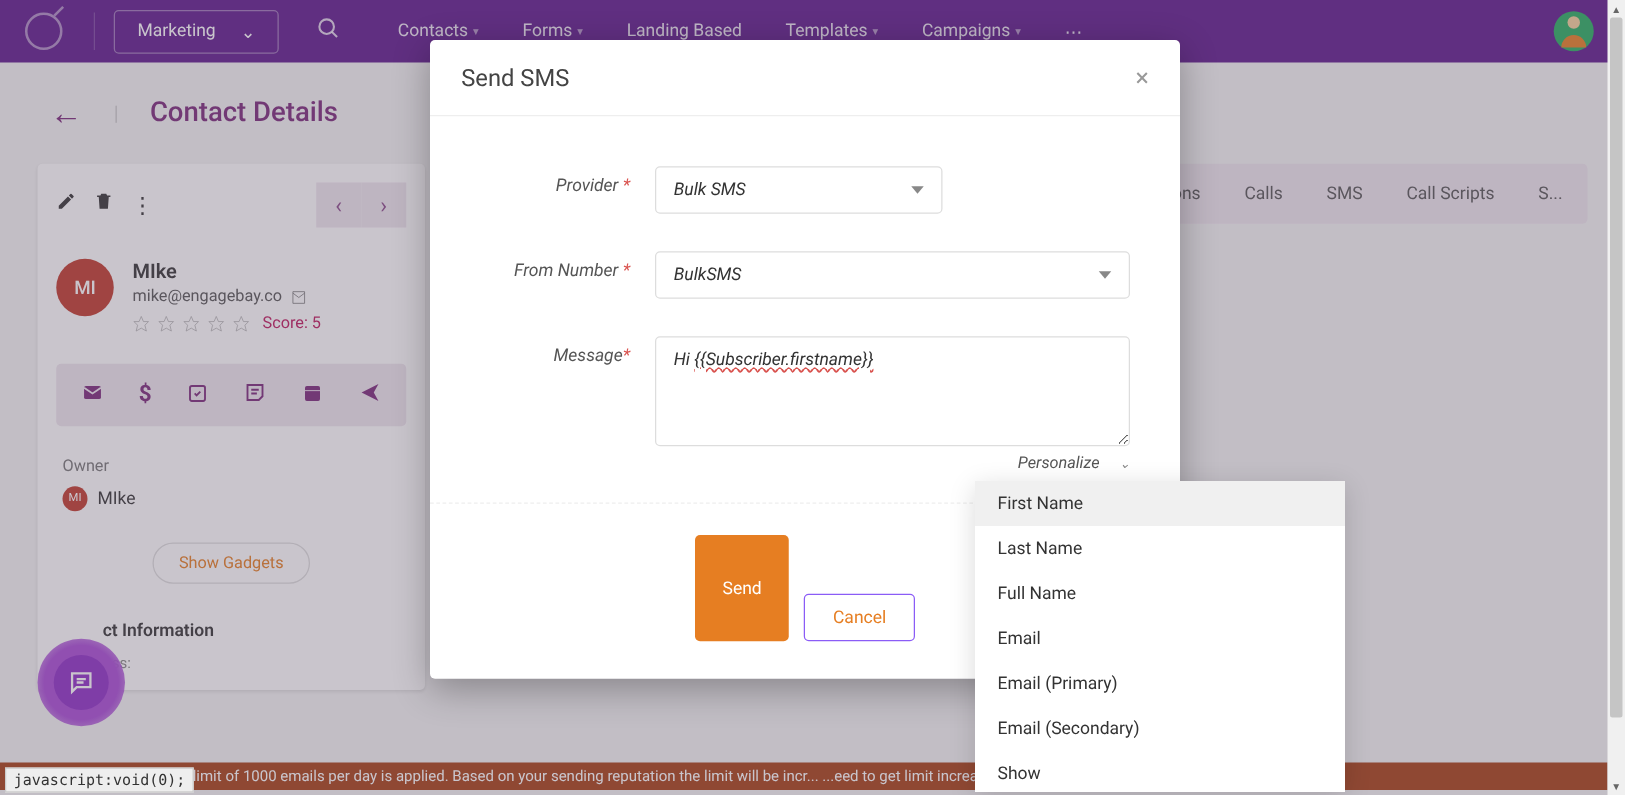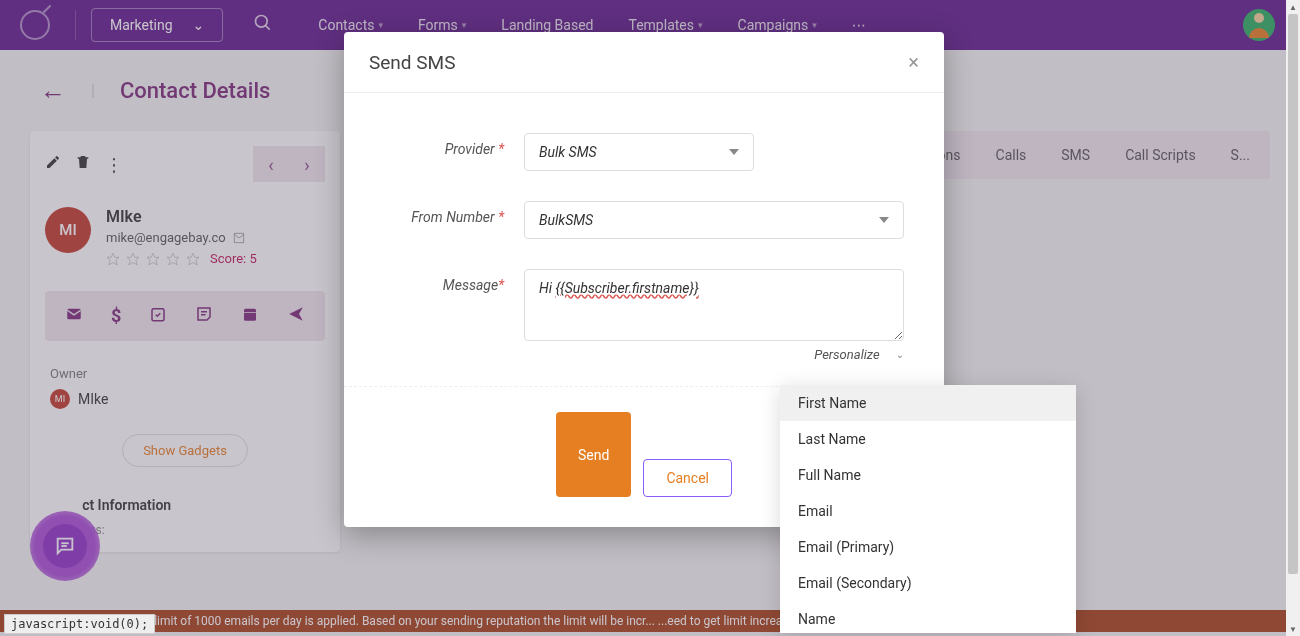--- a/index.html
+++ b/index.html
@@ -70,21 +70,21 @@
 .modal-title { font-size:19px; color:#444; }
 .modal-close { color:#999; font-size:20px; cursor:pointer; }
 .modal-body { padding: 40px 40px 20px; }
 .form-row { display:flex; align-items:flex-start; margin-bottom: 30px; font-style: italic; }
 .form-label { width: 140px; text-align:right; padding-right: 20px; font-size:14px; color:#555; padding-top:8px; }
 .form-label .req { color:#d9534f; }
 .form-input { flex:1; }
 .select-box { border:1px solid #ddd; border-radius:4px; padding: 10px 14px; font-size:14px; color:#333; display:flex; justify-content:space-between; align-items:center; cursor:pointer; }
 .select-box.small { width: 230px; }
 .triangle-down { width:0; height:0; border-left:5px solid transparent; border-right:5px solid transparent; border-top:6px solid #888; }
-.textarea { border:1px solid #ddd; border-radius:4px; padding: 10px 14px; font-size:14px; color:#333; height: 72px; resize: both; overflow:auto; position:relative; }
+.textarea { border:1px solid #ddd; border-radius:4px; padding: 10px 14px; font-size:14px; color:#333; height: 88px; resize: both; overflow:auto; position:relative; }
 .textarea .wavy { text-decoration: underline wavy #d9534f; }
 .personalize-link { text-align:right; margin-top: 6px; font-size:13px; color:#555; cursor:pointer; display:flex; justify-content:flex-end; align-items:center; gap:16px; }
 .chev-small { font-size:10px; color:#888; }
 .modal-footer { border-top:1px dashed #eee; padding: 25px 40px 30px; display:flex; gap:12px; justify-content:center; }
 .btn-primary { background:#e67e22; color:#fff; border:none; padding:10px 22px; border-radius:4px; font-size:14px; cursor:pointer; }
 .btn-secondary { background:#fff; color:#e67e22; border:1px solid #8b5cf6; padding:10px 22px; border-radius:4px; font-size:14px; cursor:pointer;margin-top:47px; }
 
 .dropdown-list { position:absolute; top: 385px; left: 780px; width: 296px; background:#fff; box-shadow: 0 4px 20px rgba(0,0,0,0.15); z-index:20; max-height: 248px; overflow-y:auto; }
 .dropdown-list .item { padding: 10px 18px; font-size:14px; color:#333; cursor:pointer; }
 .dropdown-list .item.hover { background:#f0f0f0; }
@@ -321,20 +321,20 @@
   </div>
 </div>
 
 <div class="dropdown-list">
   <div class="item hover">First Name</div>
   <div class="item">Last Name</div>
   <div class="item">Full Name</div>
   <div class="item">Email</div>
   <div class="item">Email (Primary)</div>
   <div class="item">Email (Secondary)</div>
-  <div class="item">Name</div>
+  <div class="item">Show</div>
 </div>
 
 <div class="win-scrollbar">
   <div class="arr" style="top:0">▲</div>
   <div class="thumb"></div>
   <div class="arr" style="bottom:0">▼</div>
 </div>
 
 </body></html>

